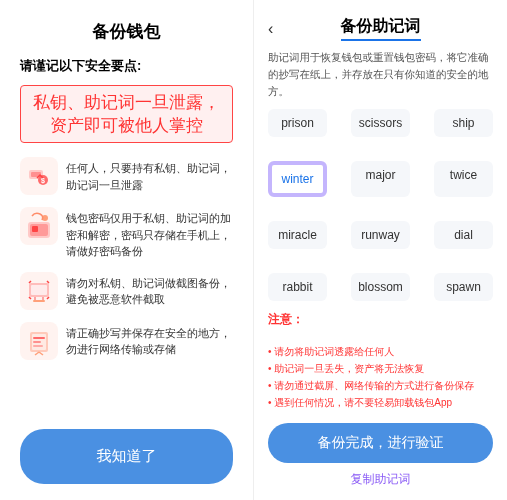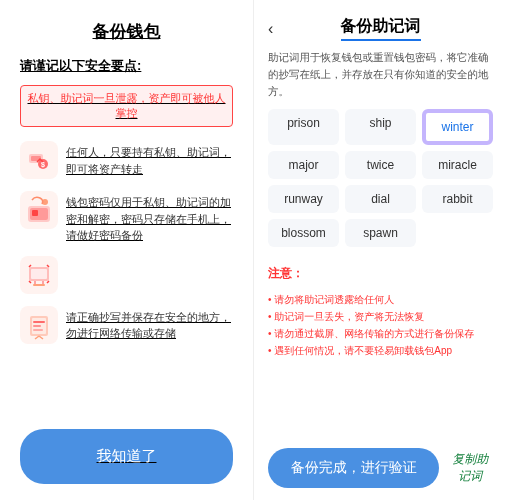--- a/index.html
+++ b/index.html
@@ -15,21 +15,20 @@
     
     .left-panel {
       width: 253px;
       height: 500px;
       background: #fff;
       display: flex;
       flex-direction: column;
       align-items: center;
       padding: 20px 20px 16px;
       position: relative;
-      text-decoration: underline;
     }
 
     .panel-title {
       font-size: 17px;
       font-weight: 600;
       color: #000;
       margin-bottom: 14px;
       text-align: center;
     }
 
@@ -40,21 +39,21 @@
       margin-bottom: 10px;
       text-align: left;
       width: 100%;
     }
 
     .warning-badge {
       background: #fff0f0;
       border: 1px solid #ff4444;
       border-radius: 4px;
       color: #ff3333;
-      font-size: 11px;
+      font-size: 17px;
       padding: 5px 4px;
       margin-bottom: 14px;
       text-align: center;
       width: 100%;
     }
 
     .security-list {
       list-style: none;
       width: 100%;
       flex: 1;
@@ -145,22 +144,22 @@
     .right-desc {
       font-size: 10.5px;
       color: #555;
       line-height: 1.6;
       margin-bottom: 10px;
     }
 
     .word-grid {
       display: grid;
       grid-template-columns: repeat(3, 1fr);
-      gap: 6px;
-      margin-bottom: 18px;
+      gap: 24px;
+      margin-bottom: 10px;
     }
 
     .word-cell {
       background: #f5f7fa;
       border-radius: 6px;
       padding: 7px 4px;
       text-align: center;
       font-size: 12px;
       color: #333;
       font-weight: 500;
@@ -173,61 +172,60 @@
     }
 
     .notes-section {
       margin-bottom: 8px;
     }
 
     .notes-title {
       font-size: 12px;
       font-weight: 600;
       color: #ff3333;
-      margin-bottom: 9px;
+      margin-bottom: 15px;
     }
 
     .notes-item {
       font-size: 10px;
       color: #ff3333;
       line-height: 1.7;
     }
 
     .notes-item::before {
       content: '• ';
     }
 
     .right-bottom {
       margin-top: auto;
       display: flex;
-      flex-direction: row;
+      flex-direction: column;
       align-items: center;
       gap: 8px;
     }
 
     .verify-btn {
       width: 100%;
       background: #4a90e2;
       color: #fff;
       border: none;
       border-radius: 24px;
       padding: 11px 0;
       font-size: 14px;
       font-weight: 500;
       cursor: pointer;
     }
 
     .copy-link {
       font-size: 12px;
-      color: #15803d;
+      color: #8b5cf6;
       cursor: pointer;
       text-decoration: none;
       background: none;
       border: none;
-      font-style: italic;
     }
 
     
     .icon-transfer {
       background: #fff3f0;
       border-radius: 8px;
     }
     .icon-encrypt {
       background: #fff3f0;
       border-radius: 8px;
@@ -254,21 +252,21 @@
       <div class="security-icon icon-transfer">
         <svg viewBox="0 0 36 36" fill="none" xmlns="http://www.w3.org/2000/svg">
           <rect width="36" height="36" rx="8" fill="#fff3f0"></rect>
           <rect x="8" y="12" width="14" height="9" rx="2" fill="#ff6b6b" opacity="0.3"></rect>
           <rect x="10" y="14" width="10" height="5" rx="1" fill="#ff6b6b" opacity="0.6"></rect>
           <circle cx="22" cy="22" r="5" fill="#ff6b6b"></circle>
           <text x="20" y="25" font-size="7" fill="white" font-weight="bold">$</text>
           <path d="M16 20 L19 17 L22 20" stroke="#ff4444" stroke-width="1.5" fill="none"></path>
         </svg>
       </div>
-      <div class="security-text">任何人，只要持有私钥、助记词，即可将资产转走</div>
+      <div class="security-text">任何人，只要持有私钥、助记词，助记词一旦泄露</div>
     </li>
     <li class="security-item">
       <div class="security-icon icon-encrypt">
         <svg viewBox="0 0 36 36" fill="none" xmlns="http://www.w3.org/2000/svg">
           <rect width="36" height="36" rx="8" fill="#fff3f0"></rect>
           <rect x="7" y="14" width="22" height="16" rx="3" fill="#ff6b6b" opacity="0.3"></rect>
           <rect x="9" y="16" width="18" height="12" rx="2" fill="#ff6b6b" opacity="0.5"></rect>
           <rect x="11" y="18" width="6" height="6" rx="1" fill="#ff4444"></rect>
           <circle cx="24" cy="10" r="3" fill="#ffa07a"></circle>
           <path d="M11 8 Q14 4 19 6 Q23 8 21 12" stroke="#ff8c69" stroke-width="1.5" fill="none"></path>
@@ -281,20 +279,21 @@
         <svg viewBox="0 0 36 36" fill="none" xmlns="http://www.w3.org/2000/svg">
           <rect width="36" height="36" rx="8" fill="#fff3f0"></rect>
           <rect x="8" y="10" width="20" height="14" rx="2" fill="#ff6b6b" opacity="0.4"></rect>
           <rect x="10" y="12" width="16" height="10" rx="1" fill="#fff" opacity="0.7"></rect>
           <path d="M8 10 L10 8 M28 10 L26 8 M8 24 L10 26 M28 24 L26 26" stroke="#ff4444" stroke-width="1.5"></path>
           <line x1="14" y1="24" x2="14" y2="28" stroke="#ff8888" stroke-width="1.5"></line>
           <line x1="22" y1="24" x2="22" y2="28" stroke="#ff8888" stroke-width="1.5"></line>
           <rect x="12" y="27" width="12" height="2" rx="1" fill="#ffa07a"></rect>
         </svg>
       </div>
+      <div class="security-text">请勿对私钥、助记词做截图备份，避免被恶意软件截取</div>
     </li>
     <li class="security-item">
       <div class="security-icon icon-safe">
         <svg viewBox="0 0 36 36" fill="none" xmlns="http://www.w3.org/2000/svg">
           <rect width="36" height="36" rx="8" fill="#fff3f0"></rect>
           <rect x="9" y="9" width="18" height="20" rx="2" fill="#ff8c69" opacity="0.4"></rect>
           <rect x="11" y="11" width="14" height="16" rx="1" fill="#fff" opacity="0.6"></rect>
           <rect x="12" y="14" width="12" height="2" rx="1" fill="#ff6b6b"></rect>
           <rect x="12" y="18" width="8" height="2" rx="1" fill="#ff6b6b" opacity="0.7"></rect>
           <rect x="12" y="22" width="10" height="2" rx="1" fill="#ff6b6b" opacity="0.5"></rect>
@@ -314,20 +313,21 @@
     <span class="back-arrow">‹</span>
     <div class="right-title-wrap">
       <span class="right-title">备份助记词</span>
     </div>
   </div>
 
   <p class="right-desc">助记词用于恢复钱包或重置钱包密码，将它准确的抄写在纸上，并存放在只有你知道的安全的地方。</p>
 
   <div class="word-grid" id="word-grid">
       <div class="word-cell">prison</div>
+      <div class="word-cell">scissors</div>
       <div class="word-cell">ship</div>
       <div class="word-cell highlight">winter</div>
       <div class="word-cell">major</div>
       <div class="word-cell">twice</div>
       <div class="word-cell">miracle</div>
       <div class="word-cell">runway</div>
       <div class="word-cell">dial</div>
       <div class="word-cell">rabbit</div>
       <div class="word-cell">blossom</div>
       <div class="word-cell">spawn</div>

